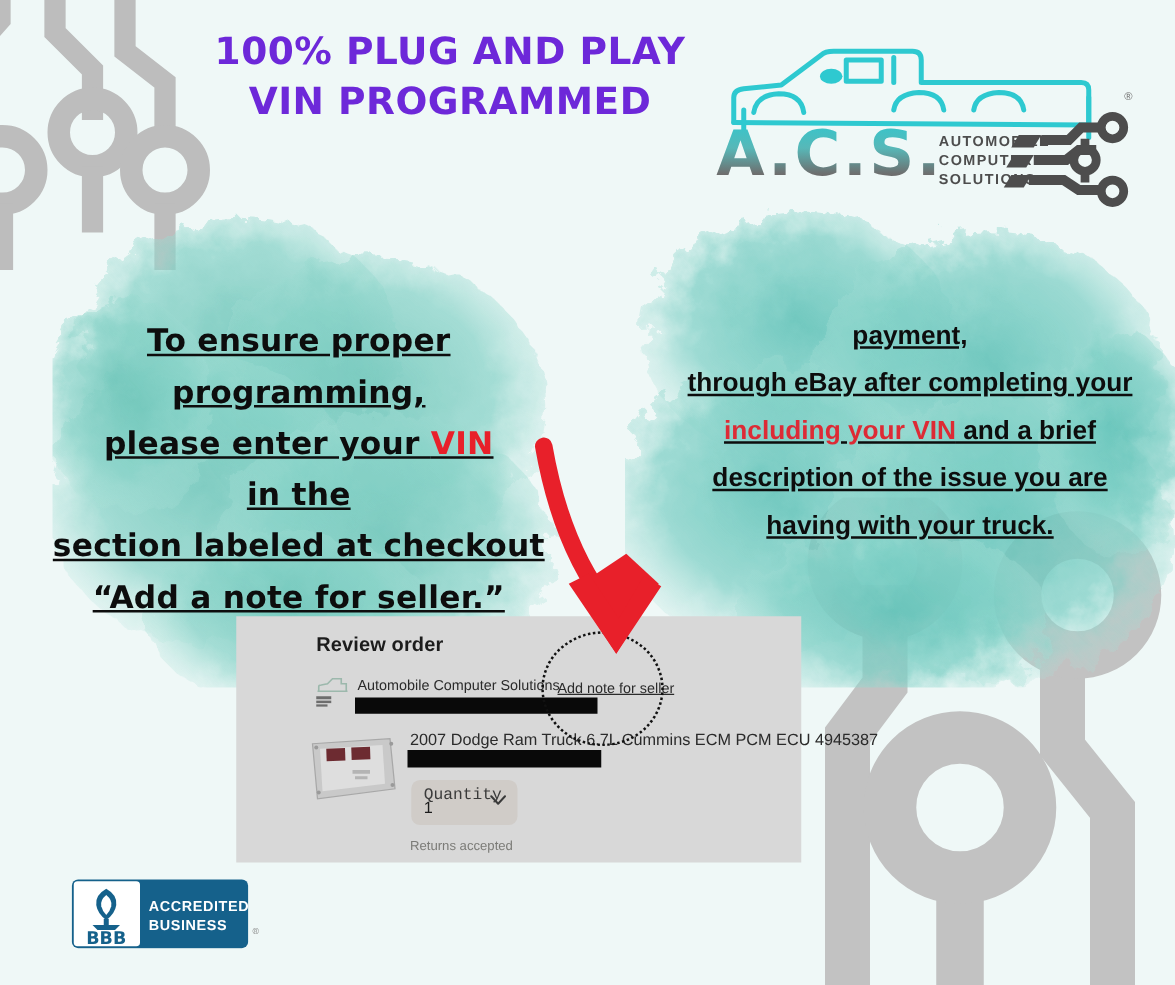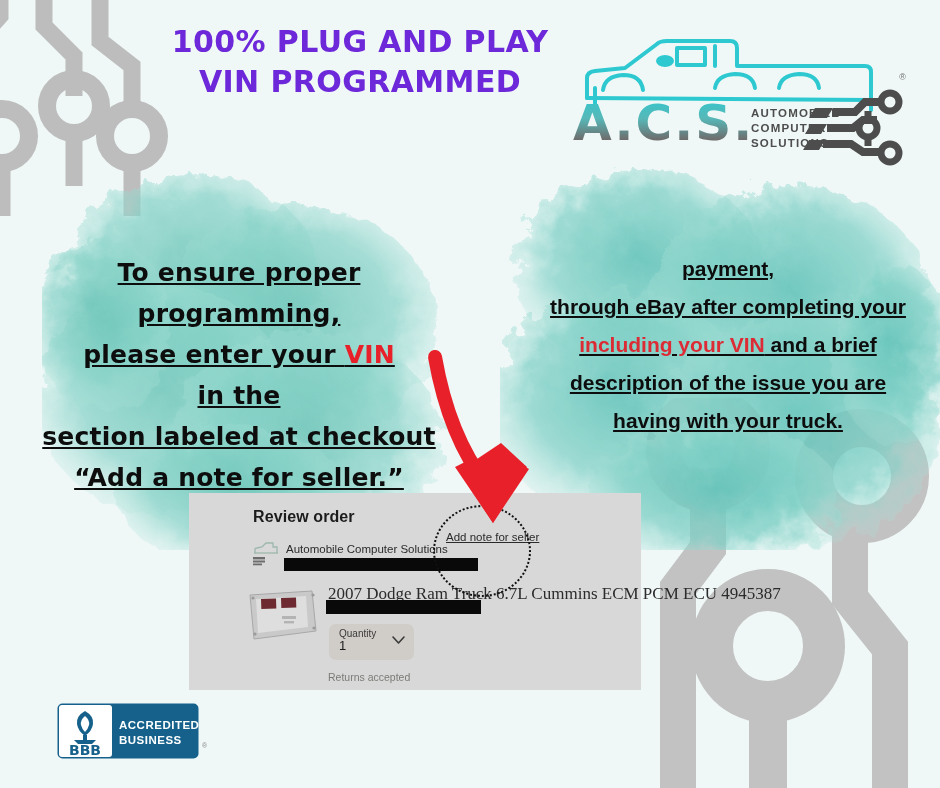--- a/index.html
+++ b/index.html
@@ -87,48 +87,48 @@
     letter-spacing:.1px;
   }
   #seller-avatar{
     position:absolute;left:62px;top:47px;width:30px;height:28px;
   }
   #seller-name{
     position:absolute;left:97px;top:50px;
     font-size:11.5px;color:#2b2b2b;white-space:nowrap;
   }
   #add-note-link{
-    position:absolute;left:257px;top:38px;
+    position:absolute;left:257px;top:52px;
     font-size:11.5px;color:#2b2b2b;
     text-decoration:underline;white-space:nowrap;
   }
   #seller-redaction{
     position:absolute;left:95px;top:65px;width:194px;height:13px;
     background:#090909;
   }
   #product-thumb{
     position:absolute;left:55px;top:90px;width:76px;height:64px;
   }
   #product-title{
     position:absolute;left:139px;top:91px;
-    font-size:17px;color:#2b2b2b;white-space:nowrap;font-family:Liberation Serif, serif;
+    font-size:13px;color:#2b2b2b;white-space:nowrap;
   }
   #price-redaction{
     position:absolute;left:137px;top:107px;width:155px;height:14px;
     background:#090909;
   }
   #qty-box{
     position:absolute;left:140px;top:131px;
     width:85px;height:36px;
     background:#d0ccc8;
     border-radius:7px;
   }
   #qty-label{
     position:absolute;left:10px;top:4px;
-    font-size:10px;color:#3a3a3a;
+    font-size:13px;color:#3a3a3a;font-family:Liberation Mono, monospace;
   }
   #qty-value{
     position:absolute;left:10px;top:14px;
     font-size:13px;color:#1c1c1c;
   }
   #qty-chevron{
     position:absolute;right:9px;top:12px;
   }
   #returns-note{
     position:absolute;left:139px;top:178px;

